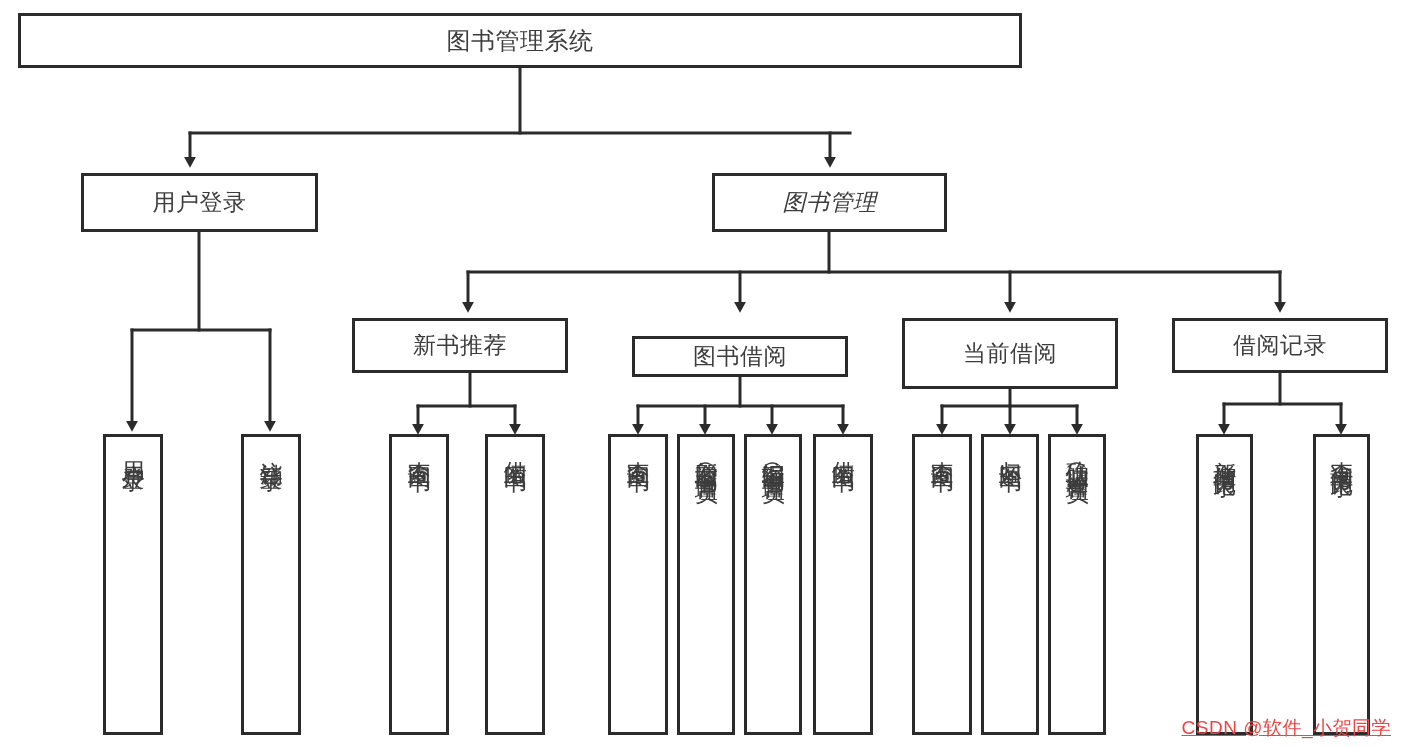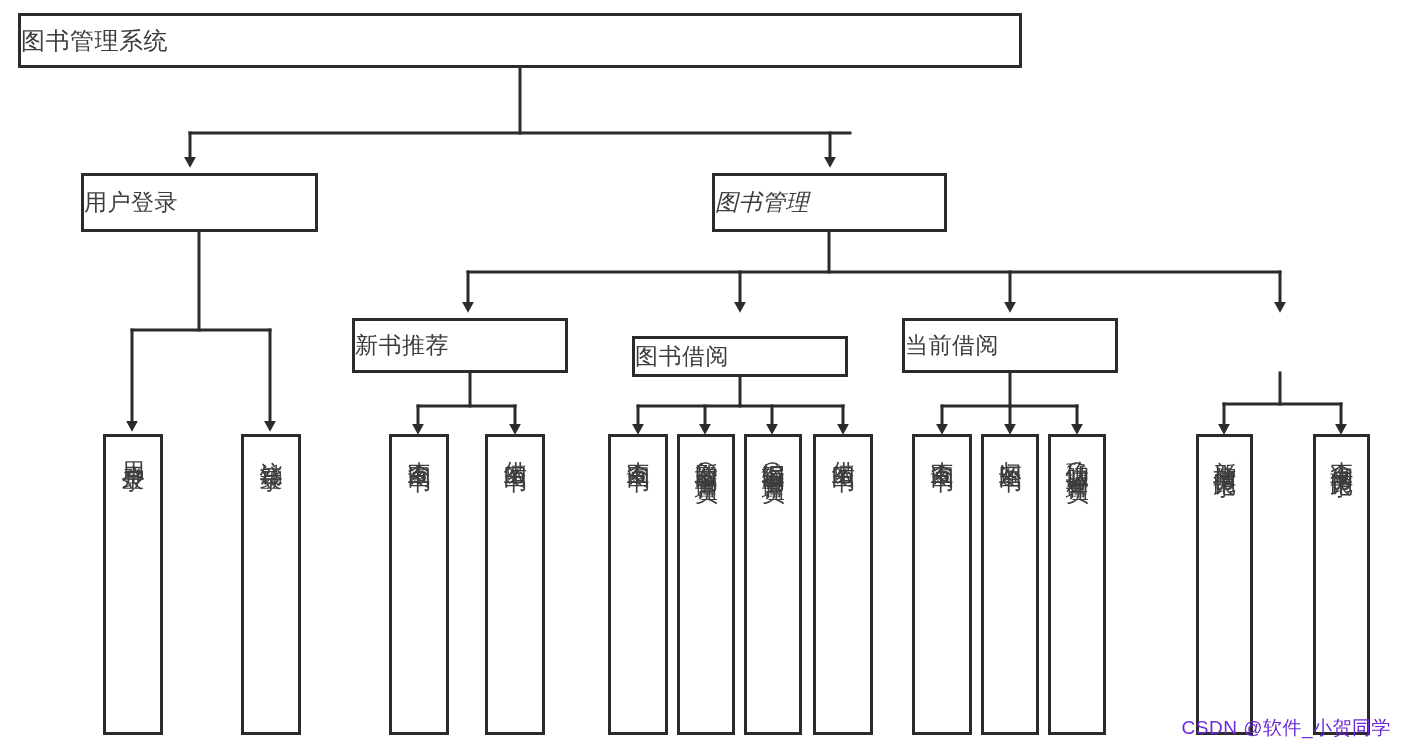--- a/index.html
+++ b/index.html
@@ -25,21 +25,21 @@
     height: 747px;
     pointer-events: none;
   }
   .node {
     position: absolute;
     box-sizing: border-box;
     background: #ffffff;
     border: 3px solid #2b2b2b;
     display: flex;
     align-items: center;
-    justify-content: flex-start;
+    justify-content: center;
     color: #3a3a3a;
   }
   .node .label {
     display: block;
     text-align: center;
     line-height: 1.22;
     letter-spacing: 0.5px;
     color: #3d3d3d;
   }
   
@@ -61,24 +61,25 @@
     font-size: 23px;
     line-height: 1.1;
     letter-spacing: 3px;
     white-space: nowrap;
   }
   .watermark {
     position: absolute;
     right: 14px;
     bottom: 6px;
     font-size: 19px;
-    color: #6d28d9;
+    color: #ef4444;
     letter-spacing: 0.5px;
     white-space: nowrap;
     user-select: none;
+    text-decoration: underline;
   }
 </style>
 </head>
 <body>
 
 <div id="canvas">
 
   <svg id="wires" viewBox="0 0 1405 747">
     <defs>
       <marker id="arw" markerWidth="12" markerHeight="14" refX="1.2" refY="6" orient="auto" markerUnits="userSpaceOnUse">
@@ -142,24 +143,27 @@
   </div>
 
   <div class="node h" style="left:352px; top:318px; width:216px; height:55px;">
     <span class="label">新书推荐</span>
   </div>
 
   <div class="node h" style="left:632px; top:336px; width:216px; height:41px;">
     <span class="label">图书借阅</span>
   </div>
 
-  <div class="node h" style="left:902px; top:318px; width:216px; height:55px;">
+  <div class="node h" style="left:902px; top:318px; width:216px; height:71px;">
     <span class="label">当前借阅</span>
   </div>
 
+  <div class="node h" style="left:1172px; top:318px; width:216px; height:55px;">
+    <span class="label">借阅记录</span>
+  </div>
 
   <div class="node v" style="left:103px; top:434px; width:60px; height:301px;">
     <span class="label">用户登录</span>
   </div>
 
   <div class="node v" style="left:241px; top:434px; width:60px; height:301px;">
     <span class="label">注销登录</span>
   </div>
 
   <div class="node v" style="left:389px; top:434px; width:60px; height:301px;">

